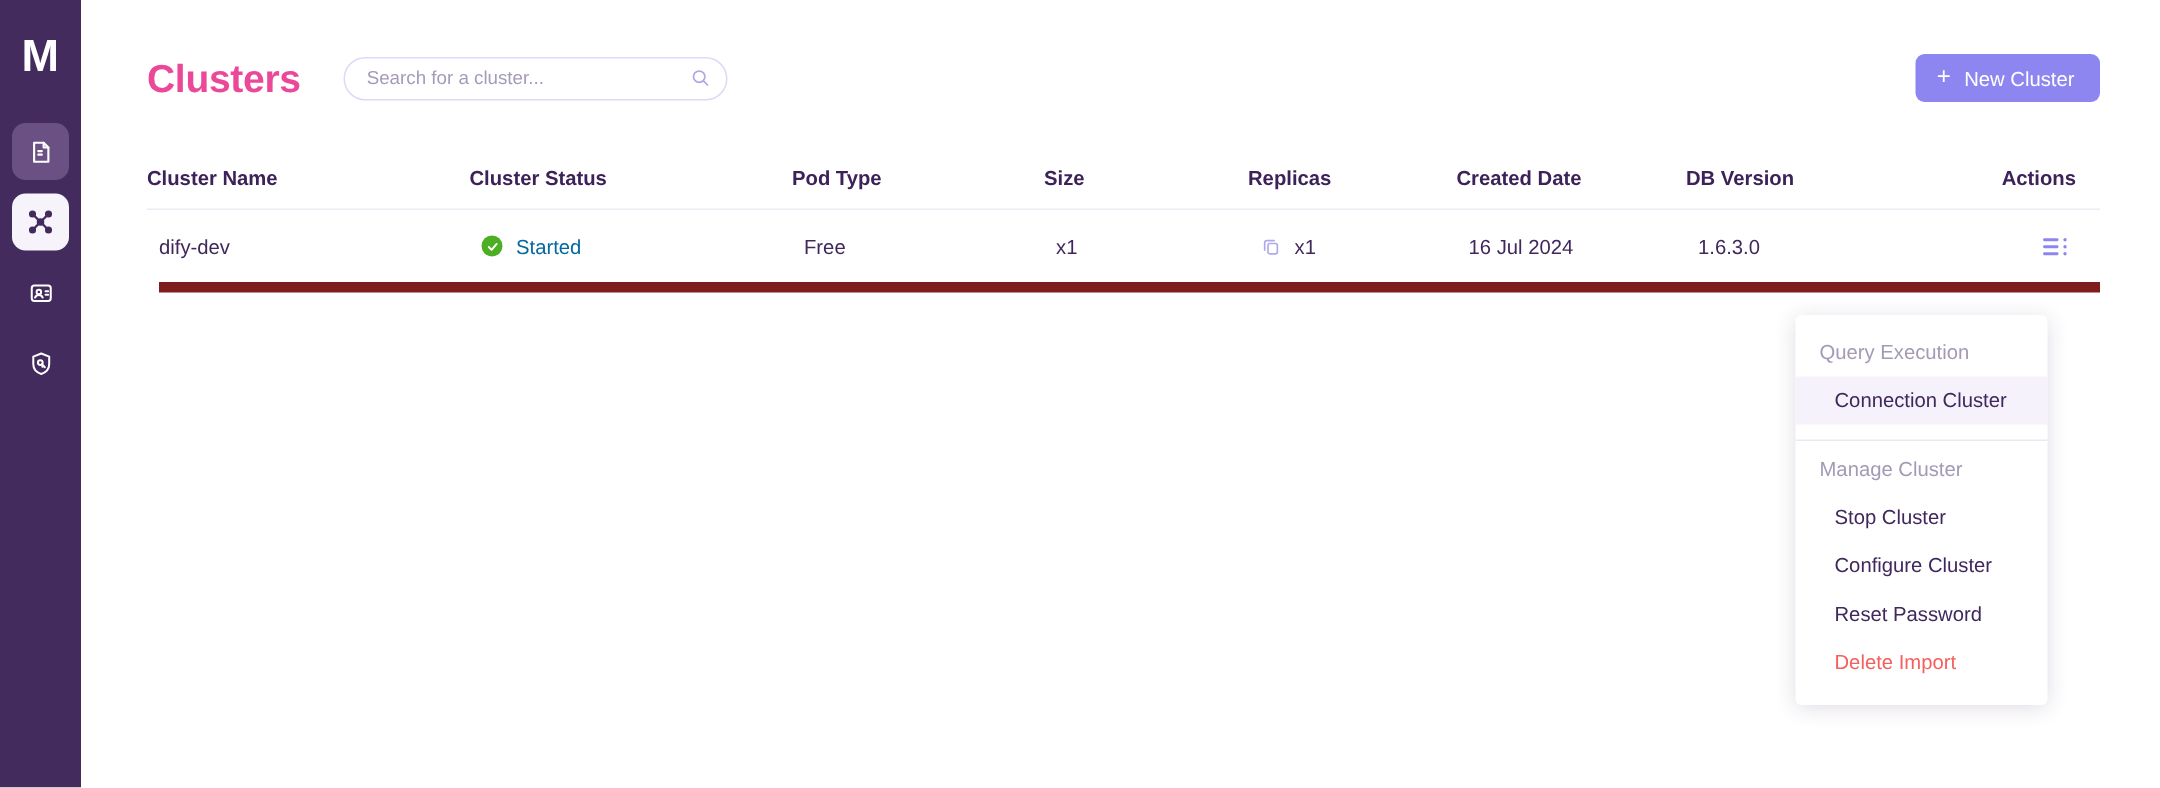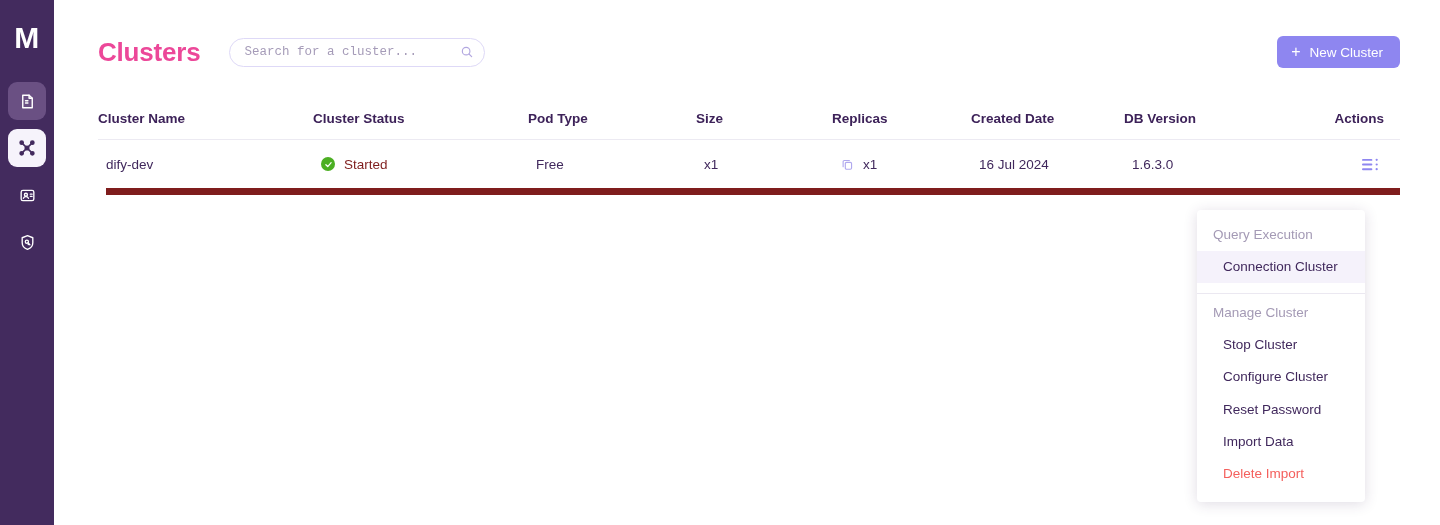--- a/index.html
+++ b/index.html
@@ -107,21 +107,21 @@
     display: flex;
     align-items: center;
     padding: 0 10px 0 14px;
     background: #ffffff;
   }
 
   .search-input {
     flex: 1;
     border: none;
     outline: none;
-    font-family: Liberation Mono, monospace;
+    font-family: Liberation Sans, sans-serif;
     font-size: 12.5px;
     color: #4c1d95;
     background: transparent;
   }
   .search-input::placeholder { color: #a59bb8; }
 
   .search-icon { width: 14px; height: 14px; flex: none; }
   .search-icon svg { display: block; stroke: #b2a7e0; fill: none; }
 
   .spacer { flex: 1; }
@@ -190,21 +190,21 @@
   .c-actions { flex: 1; justify-content: flex-end; padding-right: 16px; }
 
   .status-wrap { display: flex; align-items: center; gap: 9px; }
   .status-dot {
     width: 14px; height: 14px; border-radius: 50%;
     background: #4caf23;
     display: flex; align-items: center; justify-content: center;
     flex: none;
   }
   .status-dot svg { display: block; stroke: #ffffff; fill: none; }
-  .status-text { color: #7f1d1d; font-size: 13.5px; }
+  .status-text { color: #0369a1; font-size: 13.5px; }
 
   .repl-wrap { display: flex; align-items: center; gap: 8px; }
   .repl-icon svg { display: block; stroke: #b0a8ee; fill: none; }
 
   .actions-btn {
     cursor: pointer;
     width: 26px; height: 20px;
     display: flex; align-items: center; justify-content: center;
   }
   .actions-btn svg { display: block; }
@@ -396,20 +396,19 @@
       <div class="menu-divider"></div>
 
       <div class="menu-group-label">Manage Cluster</div>
 
       <div class="menu-item">Stop Cluster</div>
 
       <div class="menu-item">Configure Cluster</div>
 
       <div class="menu-item">Reset Password</div>
 
-      <div class="menu-item">Import Data</div>
 
       <div class="menu-item danger">Delete Import</div>
 
     </div>
 
   </div>
 </div>
 
 </body></html>

